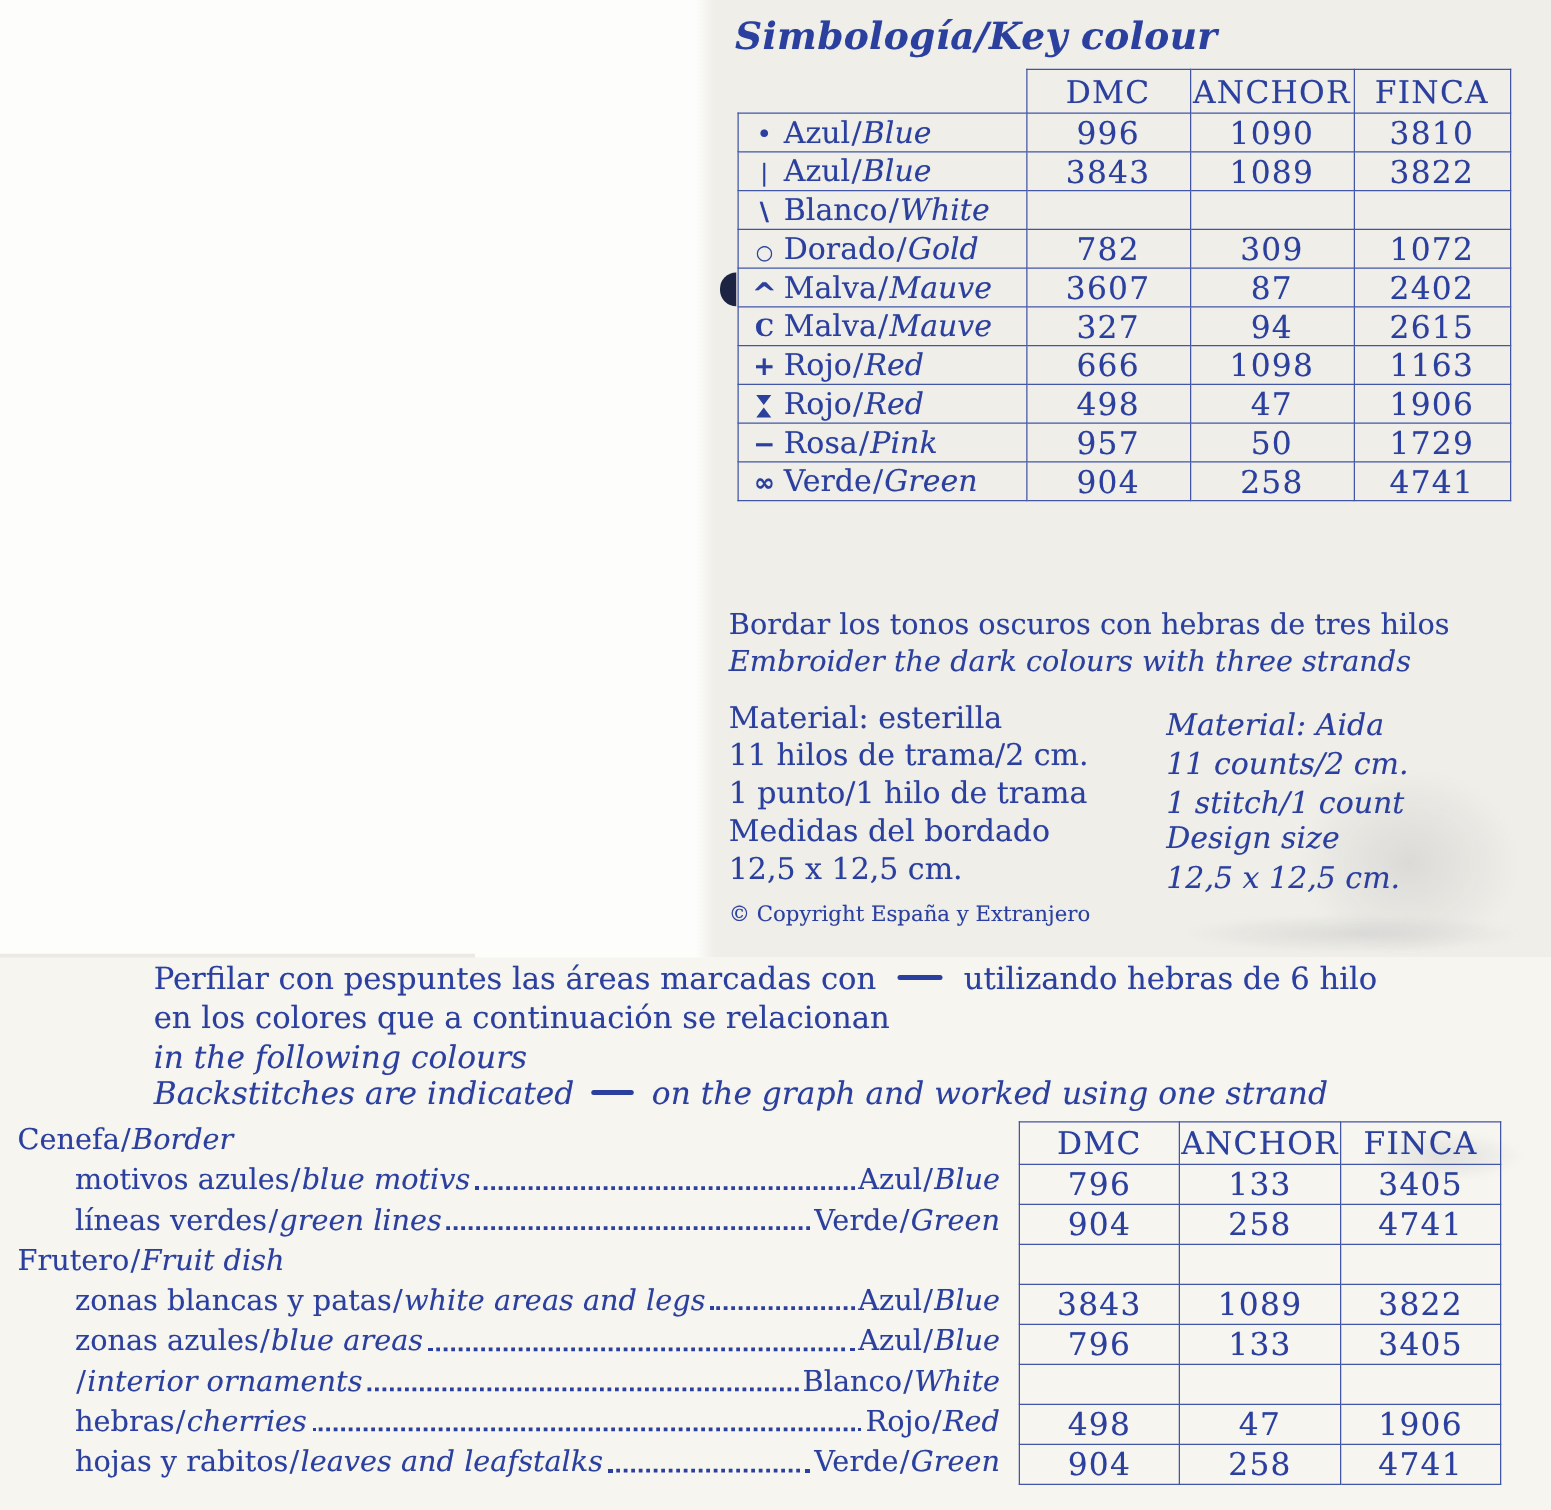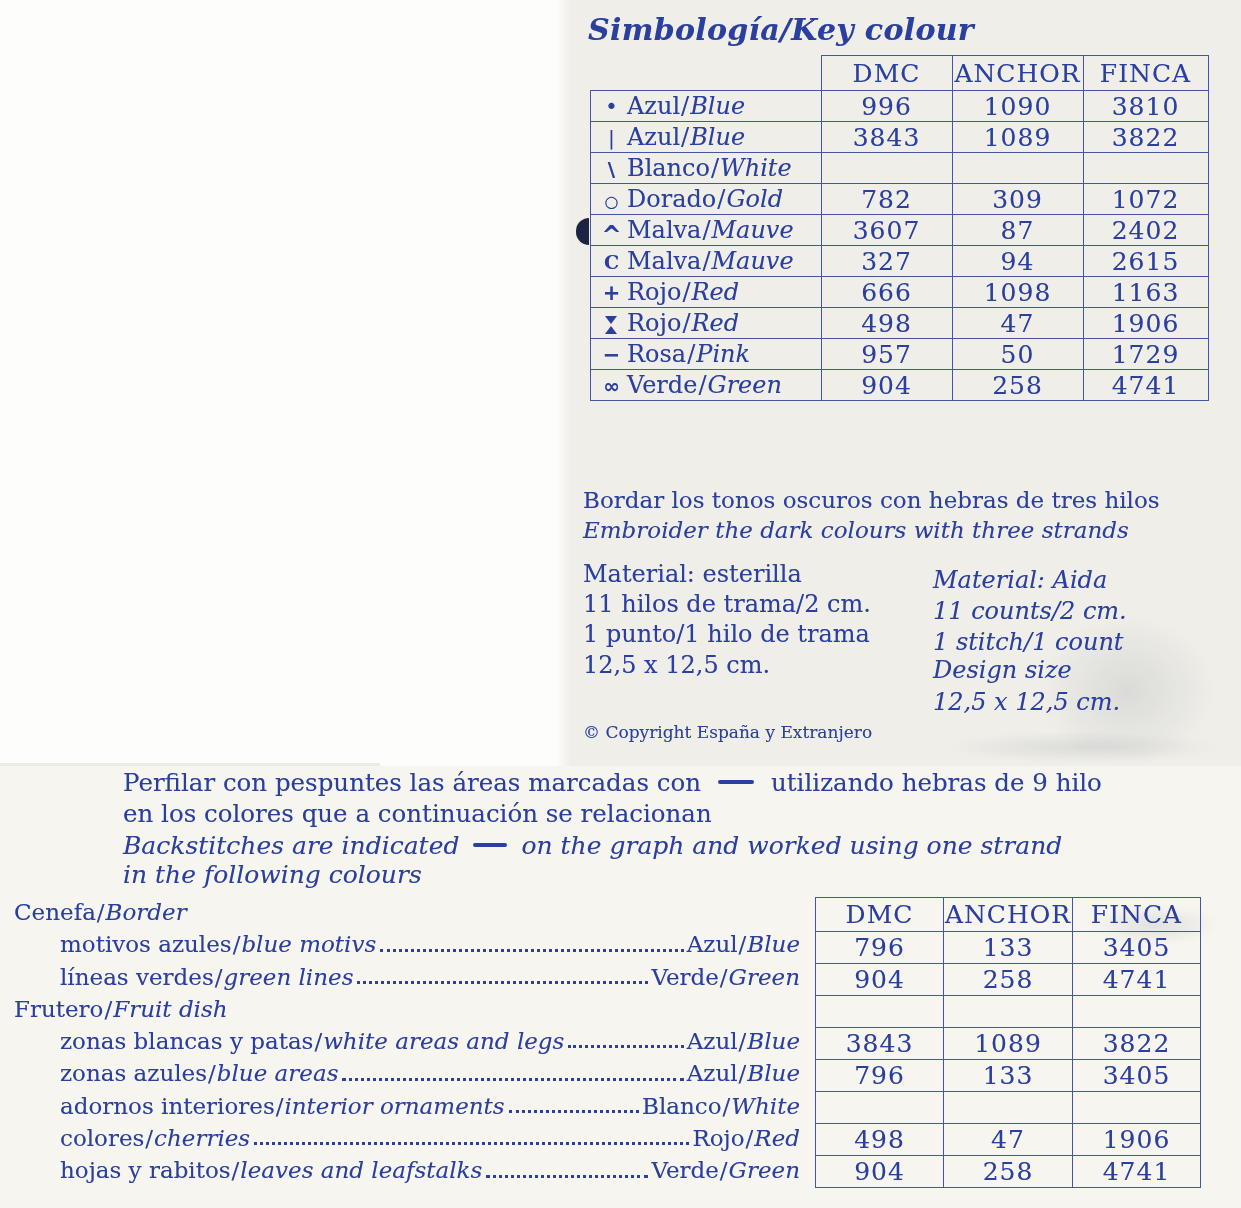--- a/index.html
+++ b/index.html
@@ -227,41 +227,42 @@
 
   <div class="abs note-es">Bordar los tonos oscuros con hebras de tres hilos</div>
   <div class="abs note-en it">Embroider the dark colours with three strands</div>
 
   <div class="abs mat-es">
     <div>Material: esterilla</div>
     <div>11 hilos de trama/2 cm.</div>
     <div>1 punto/1 hilo de trama</div>
   </div>
   <div class="abs size-es">
+    <div>Medidas del bordado</div>
     <div>12,5 x 12,5 cm.</div>
   </div>
   <div class="abs mat-en it">
     <div>Material: Aida</div>
     <div>11 counts/2 cm.</div>
     <div>1 stitch/1 count</div>
   </div>
   <div class="abs size-en it">
     <div>Design size</div>
     <div>12,5 x 12,5 cm.</div>
   </div>
 
   <div class="abs copyright">© Copyright España y Extranjero</div>
 
   <div class="abs para para-es">
-    <div><span>Perfilar con pespuntes las áreas marcadas con</span><span class="dash-bar"></span><span>utilizando hebras de 9 hilo</span></div>
+    <div><span>Perfilar con pespuntes las áreas marcadas con</span><span class="dash-bar"></span><span>utilizando hebras de 6 hilo</span></div>
     <div>en los colores que a continuación se relacionan</div>
   </div>
   <div class="abs para para-en it">
+    <div>in the following colours</div>
     <div><span>Backstitches are indicated</span><span class="dash-bar"></span><span>on the graph and worked using one strand</span></div>
-    <div>in the following colours</div>
   </div>
 
   <div class="abs bs-list">
 
     <div class="bs-row">
         <span>Cenefa</span>
         <span class="sl">/</span>
         <span class="it">Border</span>
       </div>
 
@@ -297,29 +298,28 @@
 
     <div class="bs-row bs-item">
         <span>zonas azules</span>
         <span class="sl">/</span>
         <span class="it">blue areas</span>
         <span class="leader"></span>
         <span class="clr"><span>Azul</span><span class="sl">/</span><span class="it">Blue</span></span>
       </div>
 
     <div class="bs-row bs-item">
-        <span>adornos interiores</span>
         <span class="sl">/</span>
         <span class="it">interior ornaments</span>
         <span class="leader"></span>
         <span class="clr"><span>Blanco</span><span class="sl">/</span><span class="it">White</span></span>
       </div>
 
     <div class="bs-row bs-item">
-        <span>colores</span>
+        <span>hebras</span>
         <span class="sl">/</span>
         <span class="it">cherries</span>
         <span class="leader"></span>
         <span class="clr"><span>Rojo</span><span class="sl">/</span><span class="it">Red</span></span>
       </div>
 
     <div class="bs-row bs-item">
         <span>hojas y rabitos</span>
         <span class="sl">/</span>
         <span class="it">leaves and leafstalks</span>

